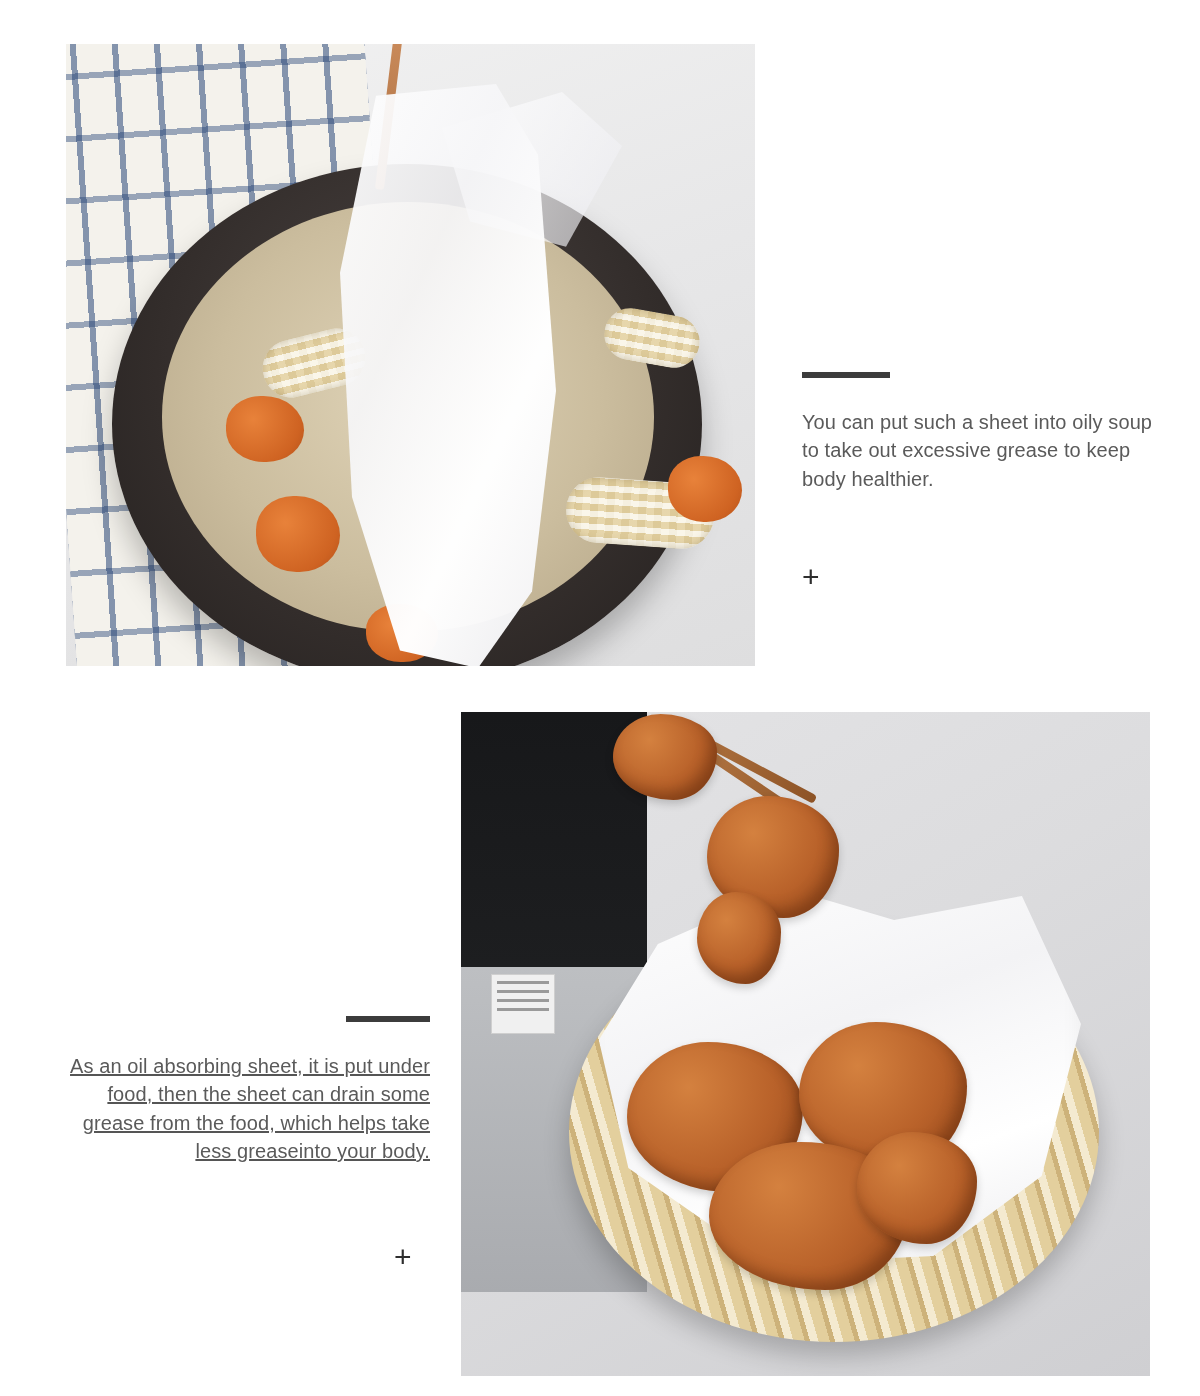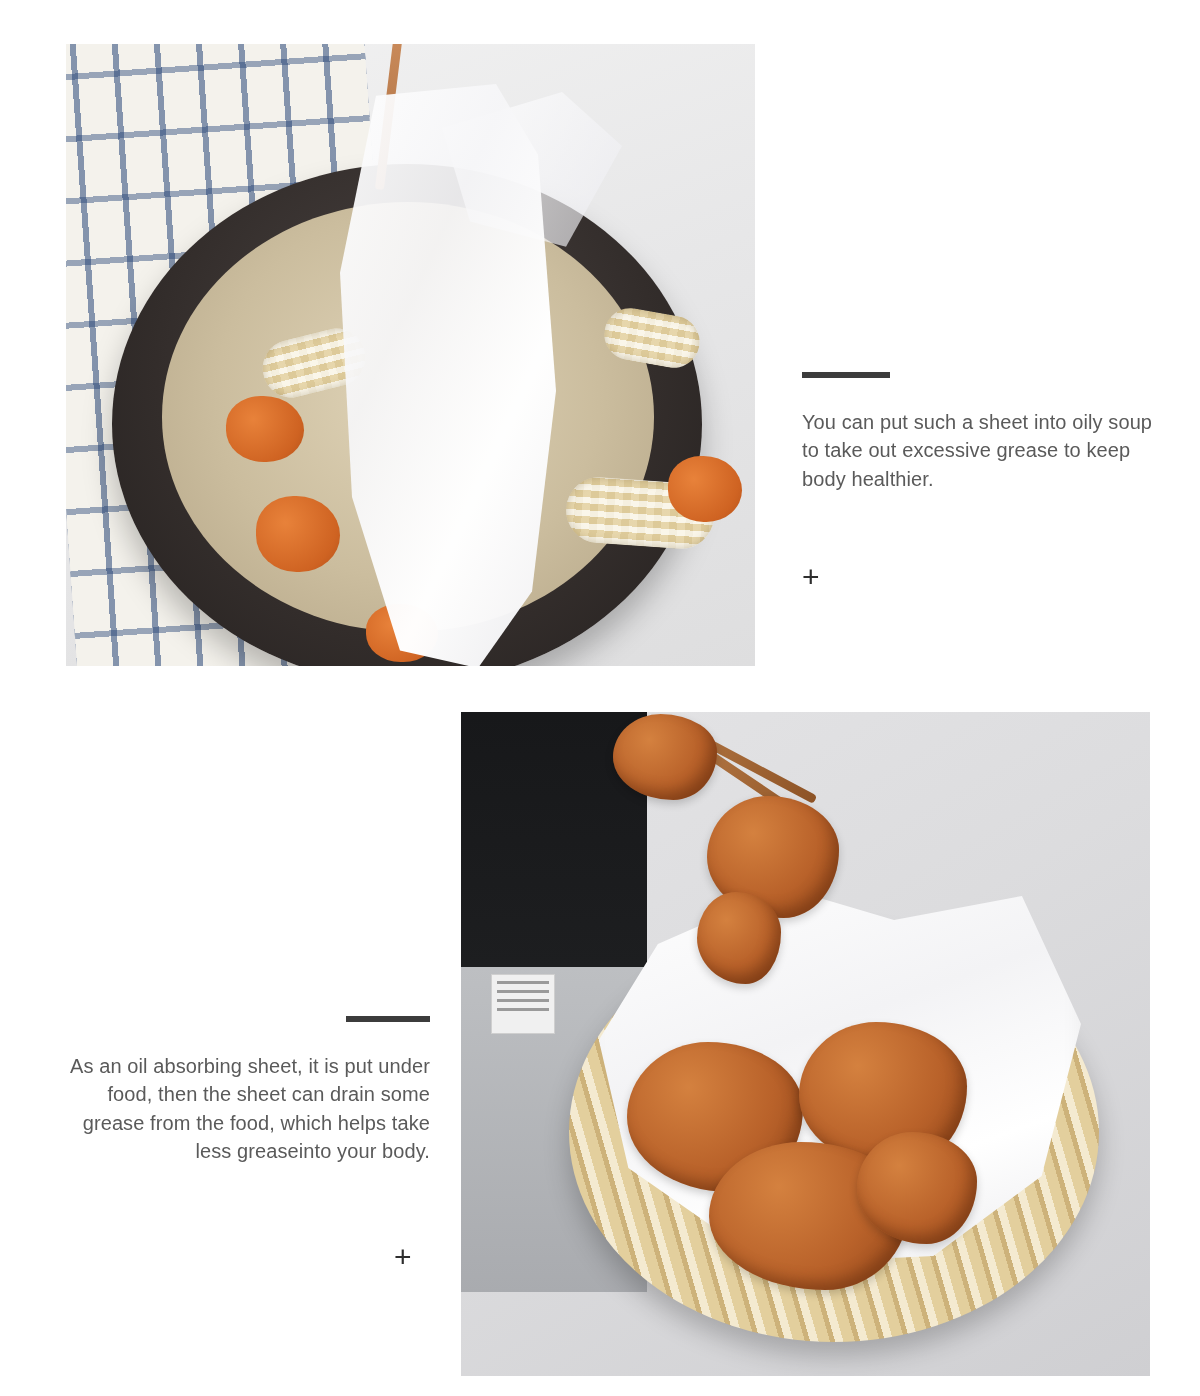--- a/index.html
+++ b/index.html
@@ -316,21 +316,21 @@
           <div class="chunk" style="left:246px; top:84px; width:132px; height:122px;"></div>
           <div class="chunk" style="left:236px; top:180px; width:84px; height:92px;"></div>
 
           <div class="chunk" style="left:166px; top:330px; width:176px; height:150px;"></div>
           <div class="chunk" style="left:338px; top:310px; width:168px; height:146px;"></div>
           <div class="chunk" style="left:248px; top:430px; width:200px; height:148px;"></div>
           <div class="chunk" style="left:396px; top:420px; width:120px; height:112px;"></div>
         </div>
       </div>
 
-      <div class="text-col" style="position:absolute; left:58px; top:304px; width:372px; text-align:right;">
+      <div class="text-col" style="position:absolute; left:58px; top:304px; width:372px; text-align:right;text-decoration:underline;">
         <div class="rule short"></div>
         <div class="body-text">As an oil absorbing sheet, it is put under food, then the sheet can drain some grease from the food, which helps take less greaseinto your body.</div>
       </div>
 
       <div class="plus" style="left:394px; top:530px;">+</div>
 
     </div>
   </div>
 
 </div>

